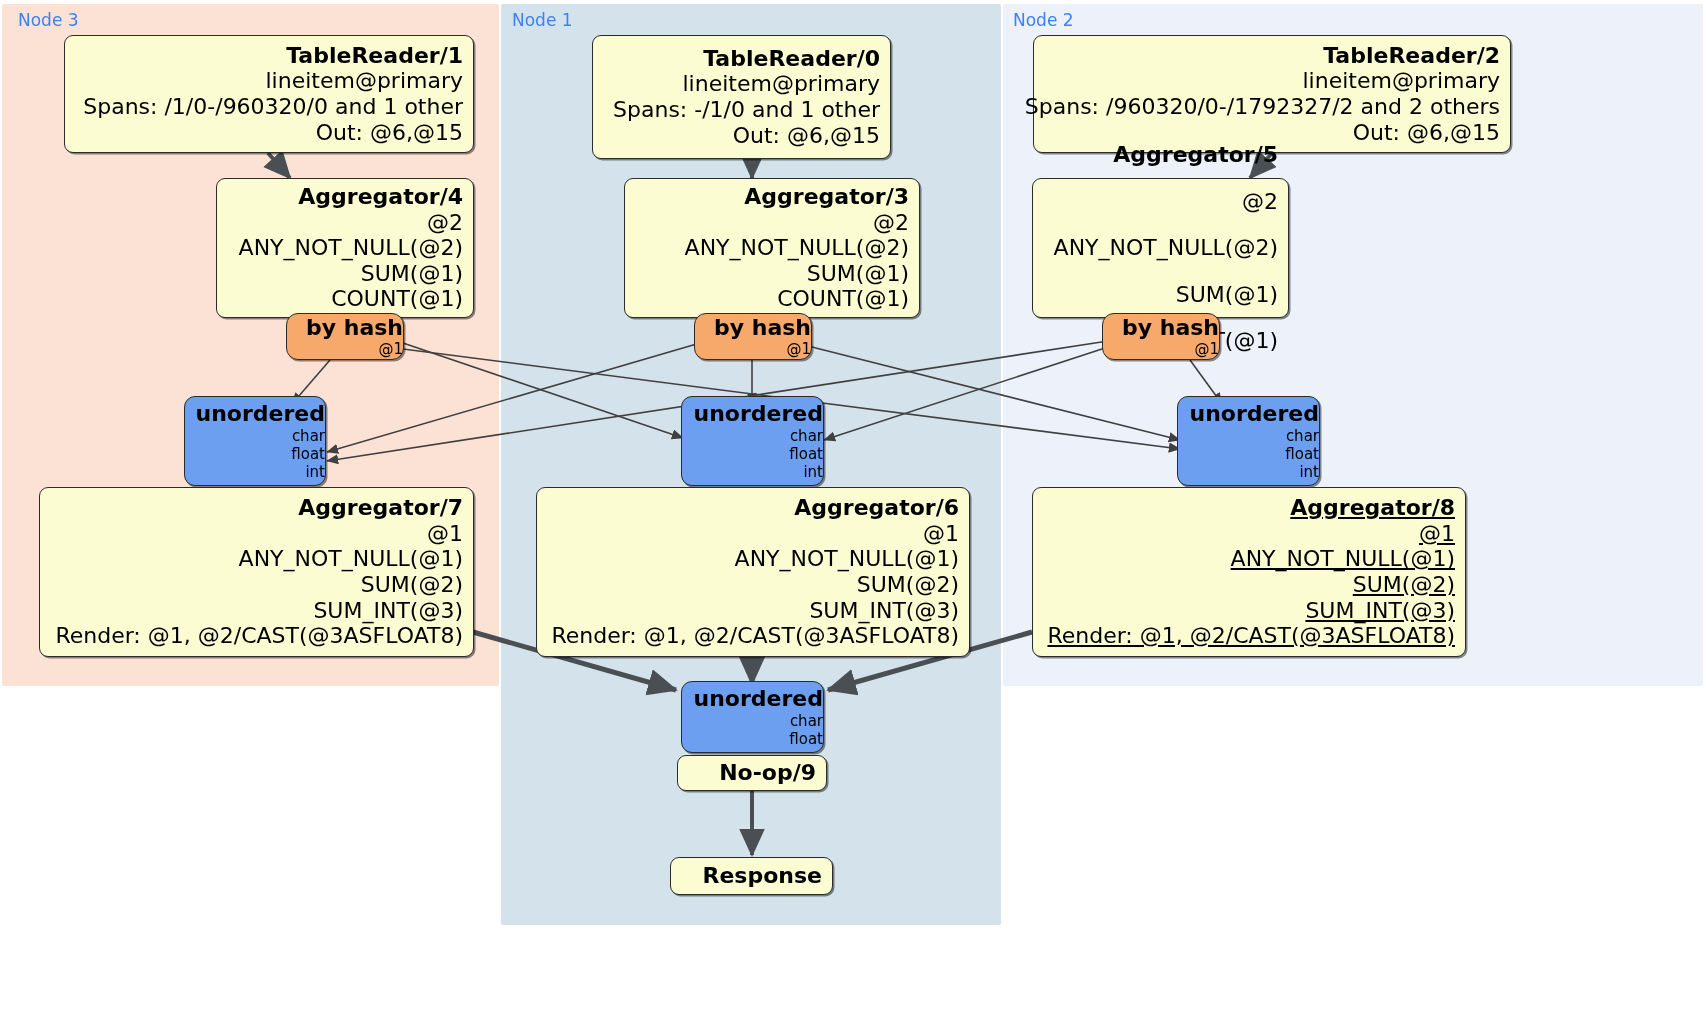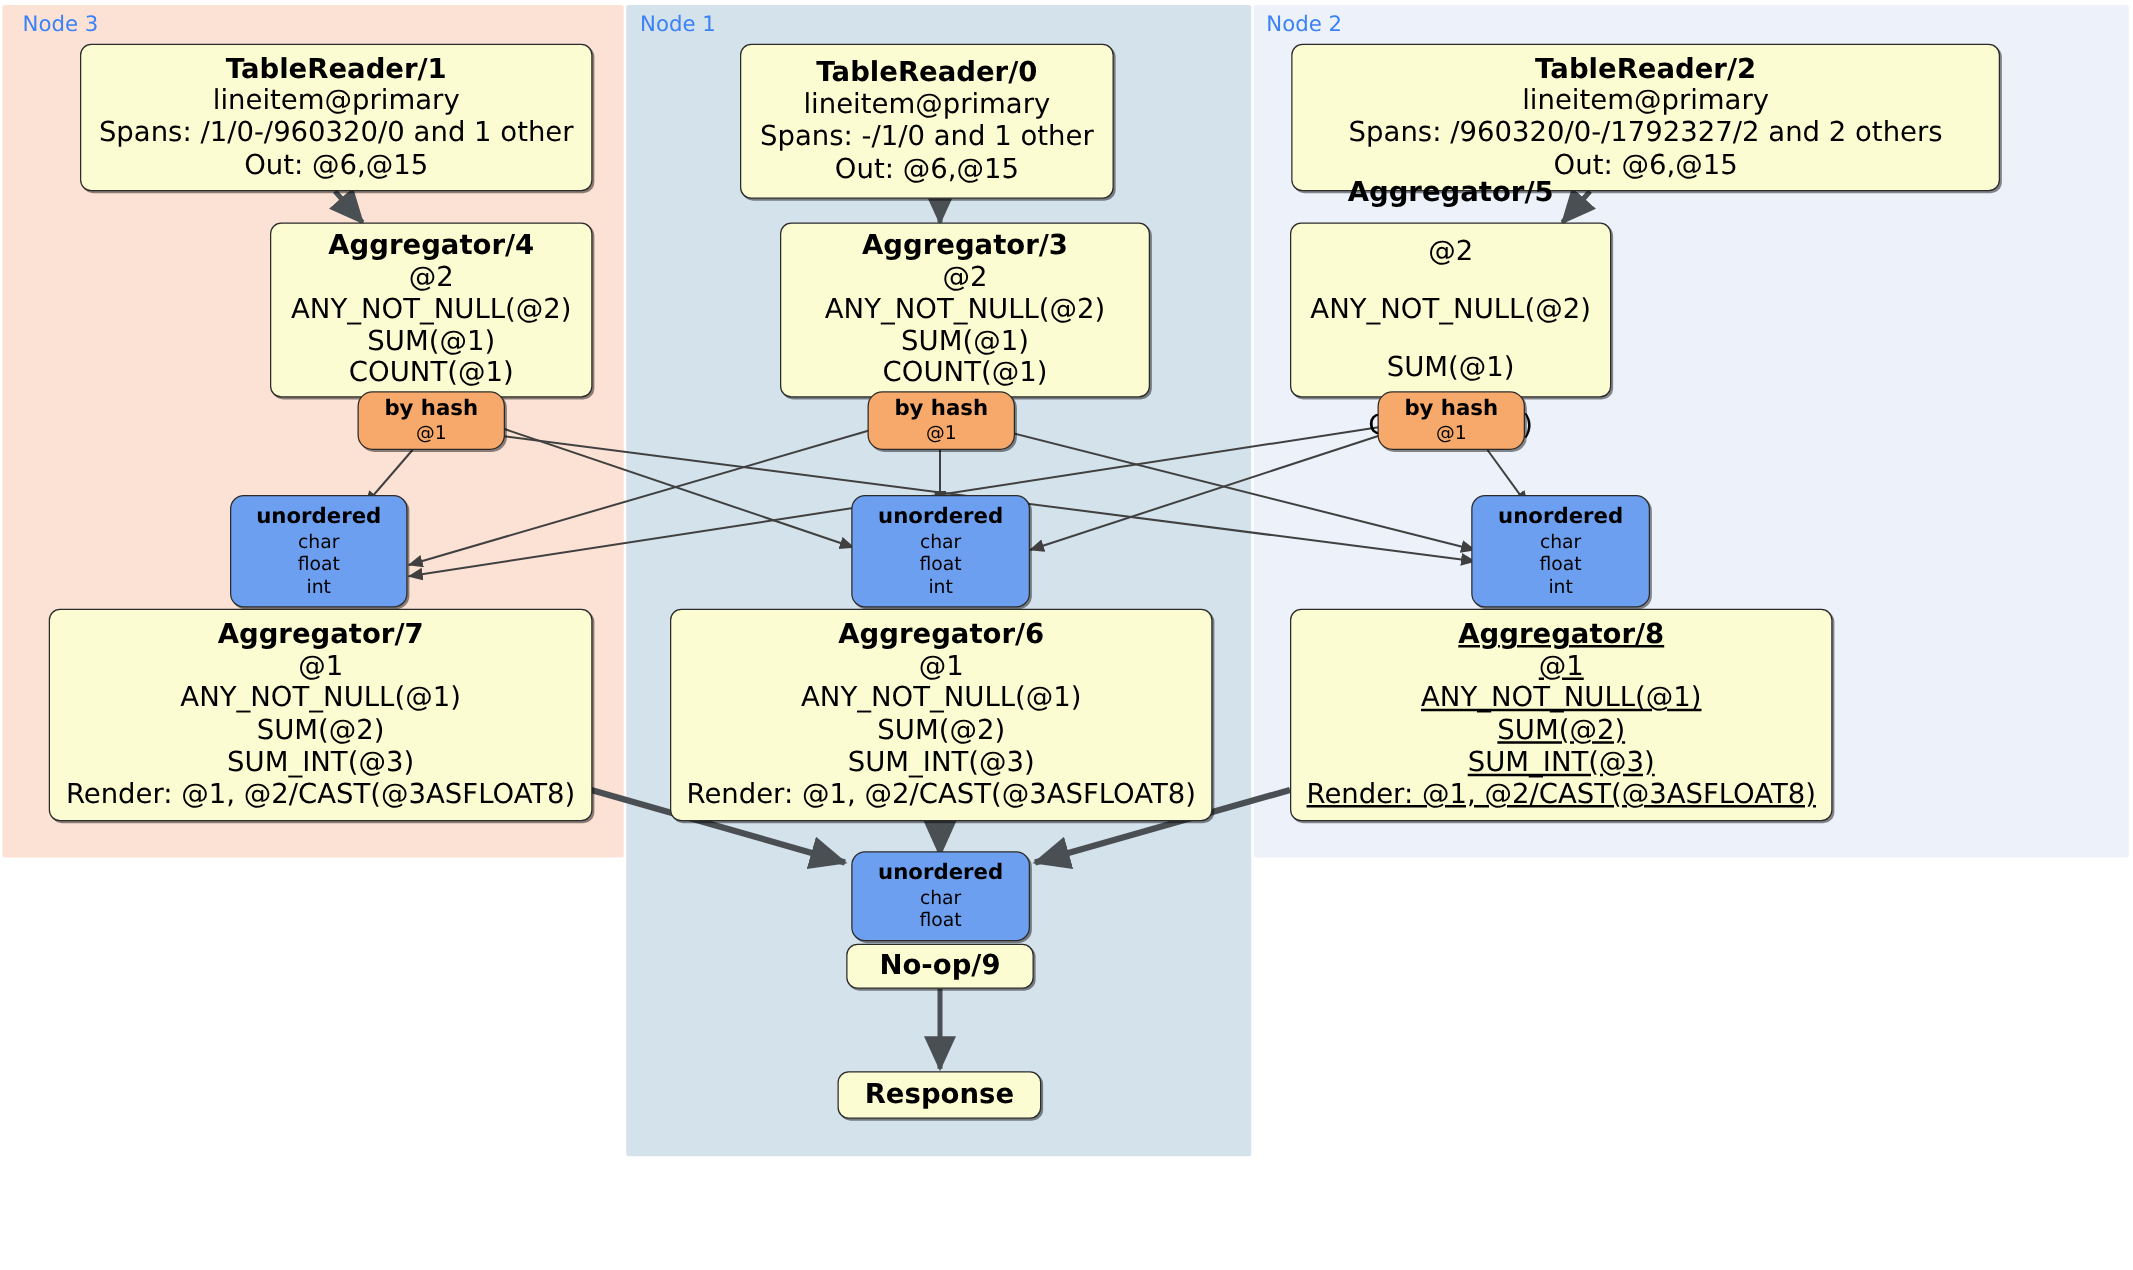--- a/index.html
+++ b/index.html
@@ -19,38 +19,38 @@
 
   
   #edges{position:absolute;left:0;top:0;width:1706px;height:1016px;}
   #edges .thin{stroke:#404040;stroke-width:1.6;fill:none;}
   #edges .thick{stroke:#4a4f53;stroke-width:5;fill:none;}
   #edges .med{stroke:#4a4f53;stroke-width:4;fill:none;}
 
   
   .box{
     position:absolute;box-sizing:border-box;
-    display:flex;flex-direction:column;align-items:center;justify-content:center;
+    display:flex;flex-direction:column;align-items:flex-end;justify-content:center;
     text-align:center;color:#000;
   }
   .proc{
     background:#fcfcd2;border:1.6px solid #2b2b2b;border-radius:9px;
     box-shadow:1.5px 1.5px 0 rgba(0,0,0,.45);
     padding:4px 10px;
   }
   .hash{
     background:#f6a96a;border:1.6px solid #2b2b2b;border-radius:12px;
     box-shadow:1.5px 1.5px 0 rgba(0,0,0,.45);
   }
   .sync{
     background:#6d9ff0;border:1.6px solid #2b2b2b;border-radius:11px;
     box-shadow:1.5px 1.5px 0 rgba(0,0,0,.45);
   }
   .title{font-weight:bold;font-size:22px;line-height:1.16;}
-  .title-sm{font-weight:bold;font-size:17px;line-height:1.15;}
+  .title-sm{font-weight:bold;font-size:22px;line-height:1.15;}
   .line{font-size:22px;line-height:1.16;white-space:nowrap;}
   .line-sm{font-size:15px;line-height:1.2;white-space:nowrap;}
 </style>
 </head>
 <body>
 
 <div id="stage">
 
   <div class="panel" style="left:2px;top:4px;width:497px;height:682px;background:#fce2d5;"></div>
   <div class="panel-label" style="left:18px;top:12px;">Node 3</div>
@@ -177,21 +177,21 @@
   </div>
 
   <div class="box proc" style="left:677px;top:755px;width:150px;height:36px;">
     <div class="title">No-op/9</div>
   </div>
 
   <div class="box proc" style="left:670px;top:857px;width:163px;height:38px;">
     <div class="title">Response</div>
   </div>
 
-  <div class="box proc" style="left:1033px;top:35px;width:567px;height:118px;">
+  <div class="box proc" style="left:1033px;top:35px;width:478px;height:118px;">
     <div class="title">TableReader/2</div>
     <div class="line">lineitem@primary</div>
     <div class="line">Spans: /960320/0-/1792327/2 and 2 others</div>
     <div class="line">Out: @6,@15</div>
   </div>
 
   <div class="box proc" style="left:1032px;top:178px;width:257px;height:140px;gap:21px;">
     <div class="title">Aggregator/5</div>
     <div class="line">@2</div>
     <div class="line">ANY_NOT_NULL(@2)</div>

